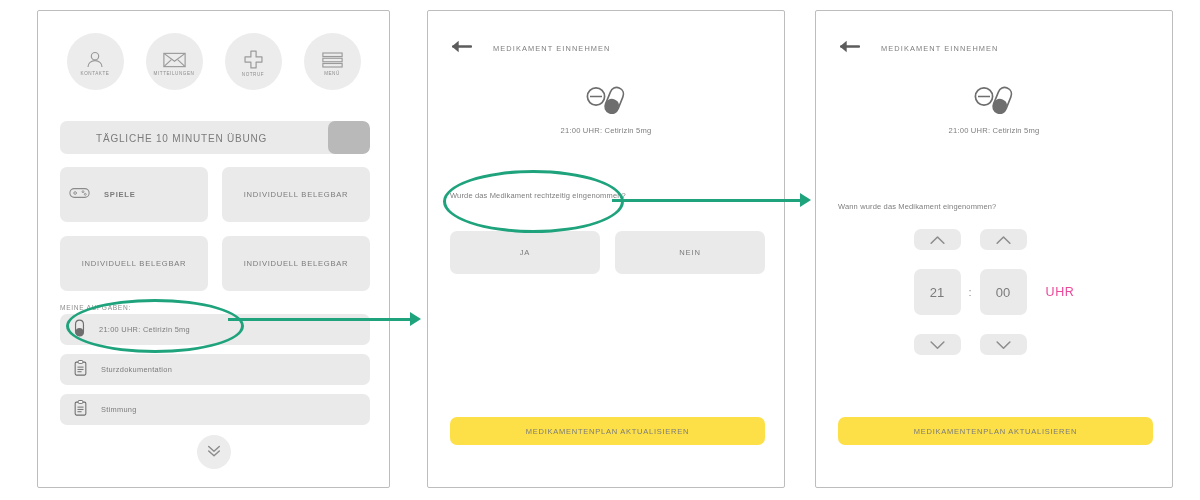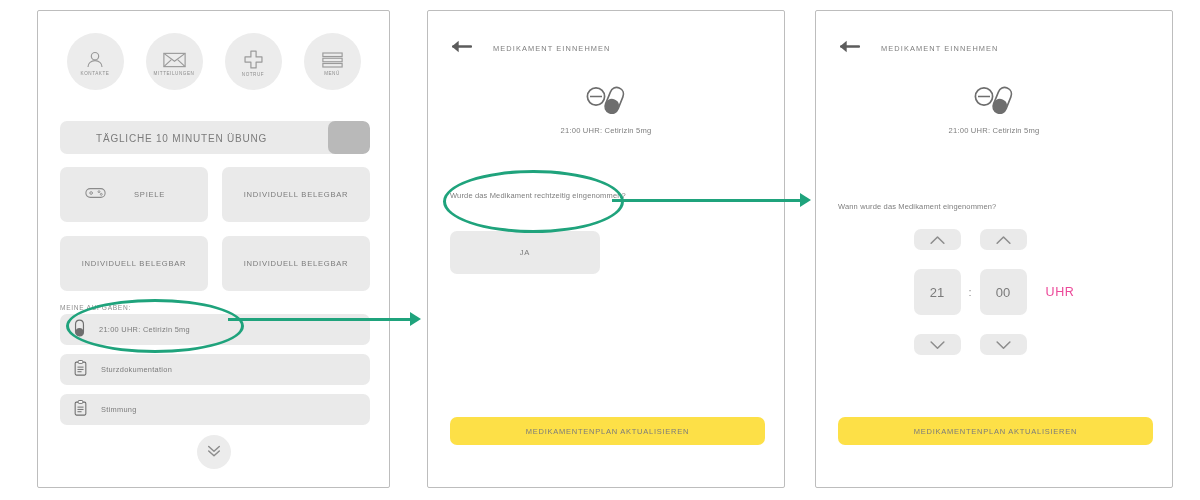--- a/index.html
+++ b/index.html
@@ -41,21 +41,21 @@
             background:#eaeaea;border-radius:7px;overflow:hidden;}
   .exercise .lbl{position:absolute;left:36px;top:50%;transform:translateY(-50%);
                  font-size:10px;letter-spacing:.8px;color:#7b7b7b;}
   .exercise .knob{position:absolute;right:0;top:0;width:42px;height:100%;
                   background:#b9b9b9;border-radius:7px;}
 
   
   .grid2{position:absolute;left:22px;top:156px;width:310px;
          display:grid;grid-template-columns:148px 148px;gap:14px;}
   .grid2 .tile{height:55px;justify-content:center;position:relative;}
-  .grid2 .tile.with-icon{justify-content:flex-start;padding-left:25px;gap:28px;}
+  .grid2 .tile.with-icon{justify-content:flex-start;padding-left:9px;gap:14px;font-weight:bold;}
 
   
   .tasks-hdr{position:absolute;left:22px;top:293px;font-size:6.6px;
              letter-spacing:.7px;color:#8d8d8d;text-transform:uppercase;}
   .task-list{position:absolute;left:22px;top:303px;width:310px;
              display:flex;flex-direction:column;gap:9px;}
   .task{height:31px;background:#eaeaea;border-radius:7px;display:flex;
         align-items:center;padding-left:14px;gap:14px;box-sizing:border-box;}
   .task-lbl{font-size:7.4px;color:#7b7b7b;letter-spacing:.3px;}
 
@@ -250,20 +250,21 @@
           <path d="M31 14.3 c4.1 0 6.7 2.4 6.7 6.4 v0.9 c0 4 -2.6 7 -6.7 7 s-6.7 -3 -6.7 -7 C24.3 16.7 26.9 14.3 31 14.3 Z" fill="#6e6e6e"></path>
         </g>
       </svg>
     </div>
     <div class="med-cap">21:00 UHR: Cetirizin 5mg</div>
 
     <div class="question" id="q2">Wurde das Medikament rechtzeitig eingenommen?</div>
 
     <div class="yn-row">
       <div class="yn-btn">JA</div>
+      <div class="yn-btn">NEIN</div>
     </div>
 
     <div class="bottom-btn">MEDIKAMENTENPLAN AKTUALISIEREN</div>
   </div>
 
   <div class="panel" id="panel3">
     <div class="dhdr">
       <span>
         <svg width="22" height="15" viewBox="0 0 24 16">
             <path d="M23 8 H3.5" stroke="#5c5c5c" stroke-width="2.6" stroke-linecap="round"></path>

